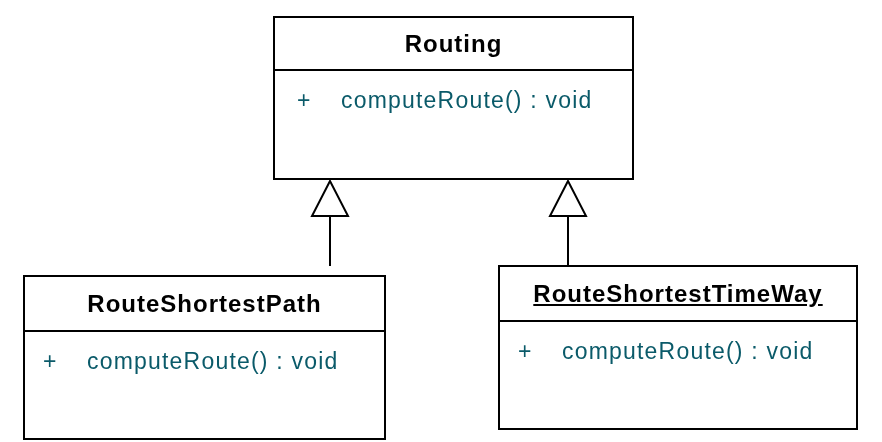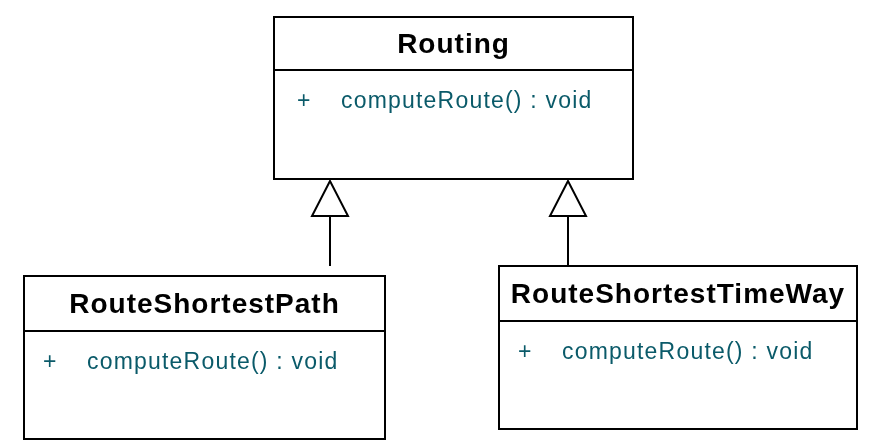--- a/index.html
+++ b/index.html
@@ -18,21 +18,21 @@
     position: absolute;
     border: 2px solid #000000;
     background: #ffffff;
   }
   .class-box .class-header {
     display: flex;
     align-items: center;
     justify-content: center;
     border-bottom: 2px solid #000000;
     font-weight: bold;
-    font-size: 28px;
+    font-size: 24px;
     letter-spacing: 1px;
     color: #000000;
     white-space: nowrap;
   }
   .class-box .class-body {
     position: relative;
   }
   .method-row {
     display: flex;
     align-items: baseline;
@@ -54,21 +54,21 @@
   .box-routing .class-body { height: 105px; }
   .box-routing .method-row { padding-left: 22px; }
 
   
   .box-path { left: 23px; top: 275px; width: 363px; height: 165px; }
   .box-path .class-header { height: 55px; }
   .box-path .class-body { height: 104px; }
 
   
   .box-timeway { left: 498px; top: 265px; width: 360px; height: 165px; }
-  .box-timeway .class-header { height: 55px; }
+  .box-timeway .class-header { height: 55px; text-decoration: underline; }
   .box-timeway .class-body { height: 104px; }
 
   .connector {
     position: absolute;
     width: 48px;
     height: 87px;
   }
   .connector-left { left: 306px; top: 179px; }
   .connector-right { left: 544px; top: 179px; }
 </style>

